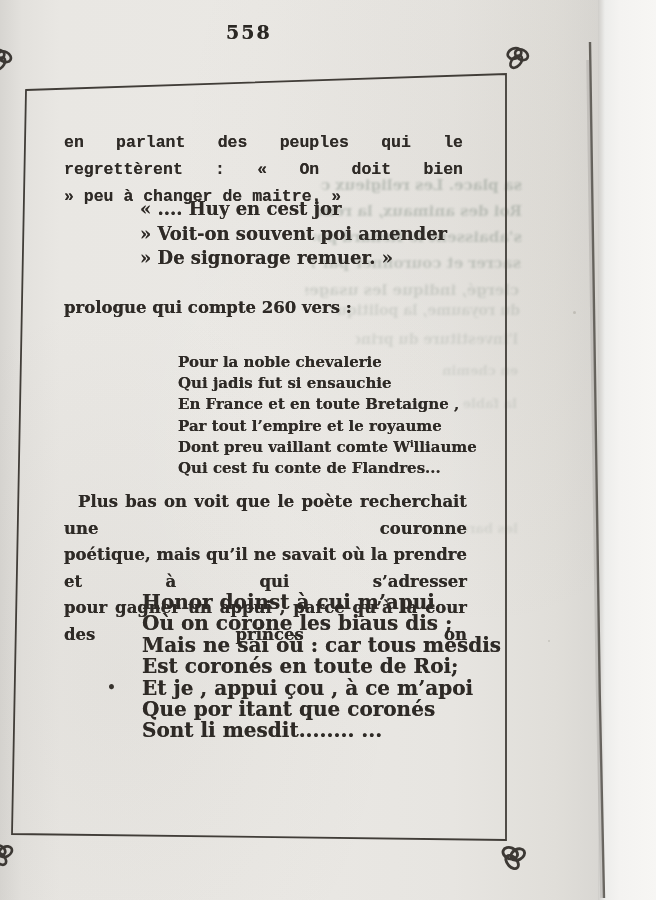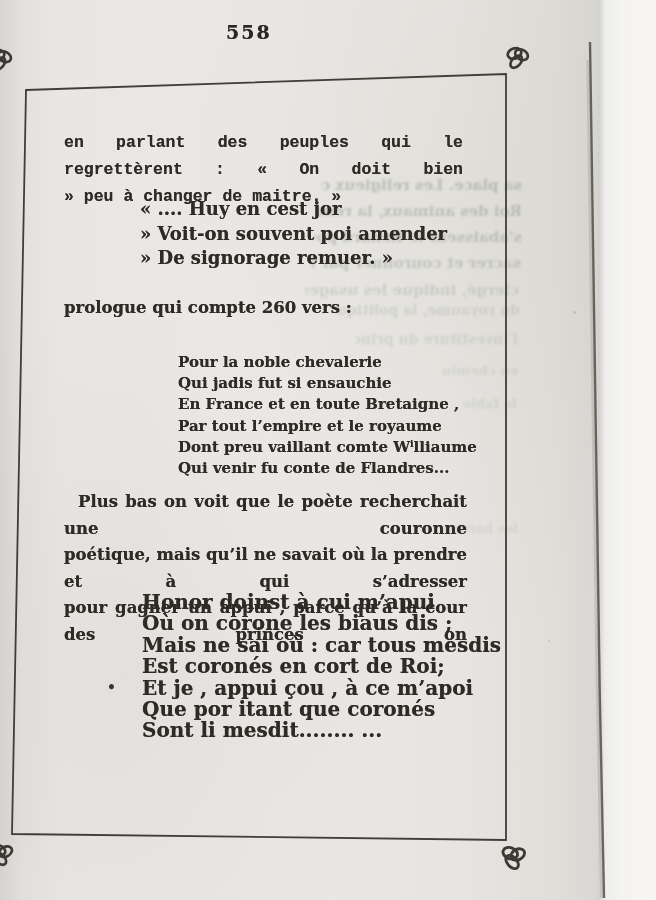--- a/index.html
+++ b/index.html
@@ -119,34 +119,34 @@
 <div class="para" id="p2">
   <div class="textline">prologue qui compte 260 vers :</div>
 </div>
 
 <div class="para" id="q2">
   <div class="textline">Pour la noble chevalerie</div>
   <div class="textline">Qui jadis fut si ensauchie</div>
   <div class="textline">En France et en toute Bretaigne ,</div>
   <div class="textline">Par tout l’empire et le royaume</div>
   <div class="textline">Dont preu vaillant comte Wⁱlliaume</div>
-  <div class="textline">Qui venir fu conte de Flandres...</div>
+  <div class="textline">Qui cest fu conte de Flandres...</div>
 </div>
 
 <div class="para" id="p3">
   <div class="textline jline indent">Plus bas on voit que le poète recherchait une couronne</div>
   <div class="textline jline">poétique, mais qu’il ne savait où la prendre et à qui s’adresser</div>
   <div class="textline jline">pour gagner un appui , parce qu’à la cour des princes on</div>
 </div>
 
 <div class="para" id="q3">
   <div class="textline">Honor doinst à cui m’apui</div>
   <div class="textline">Où on corone les biaus dis ;</div>
   <div class="textline">Mais ne sai où : car tous mesdis</div>
-  <div class="textline">Est coronés en cort de Roi;</div>
+  <div class="textline">Est coronés en toute de Roi;</div>
   <div class="textline">Et je , appui çou , à ce m’apoi</div>
   <div class="textline">Que por itant que coronés</div>
   <div class="textline">Sont li mesdit........ ...</div>
 </div>
 
 <div class="margin-dot">•</div>
 
 <div class="speck" style="left:573px;top:311px;width:3px;height:3px;opacity:.5;"></div>
 <div class="speck" style="left:548px;top:640px;width:2px;height:2px;opacity:.45;"></div>
 

